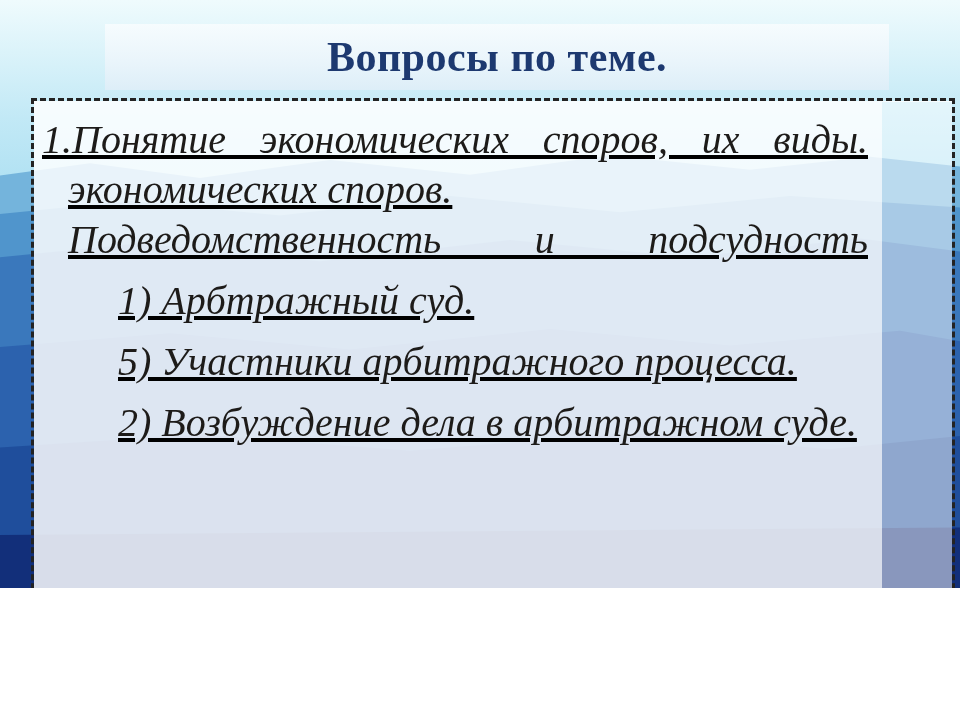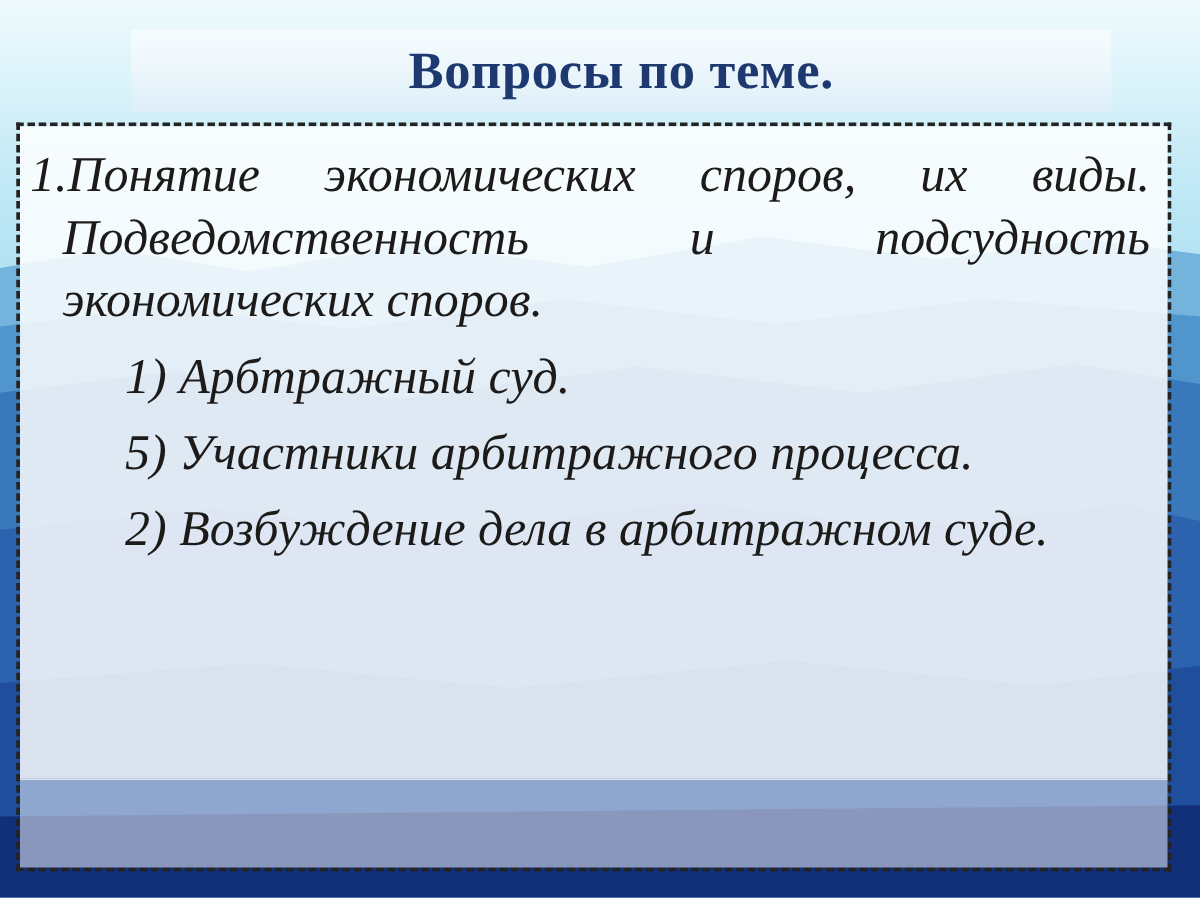--- a/index.html
+++ b/index.html
@@ -6,21 +6,21 @@
     margin: 0;
     padding: 0;
     width: 960px;
     height: 720px;
     overflow: hidden;
     font-family: "Liberation Serif", serif;
   }
   .slide {
     position: relative;
     width: 960px;
-    height: 718px;
+    height: 588px;
     overflow: hidden;
   }
   
   .bg {
     position: absolute;
     inset: 0;
     z-index: 0;
   }
   .bg svg { display: block; width: 100%; height: 100%; }
 
@@ -42,29 +42,30 @@
     font-family: "Liberation Serif", serif;
     font-weight: bold;
     font-size: 42px;
     color: #1d3970;
     letter-spacing: 0.5px;
   }
 
   
   .content-box {
     position: absolute;
-    left: 13px;
+    left: 31px;
     top: 98px;
     width: 924px;
     height: 599px;
     z-index: 1;
     border: 3px dashed #232323;
     box-sizing: border-box;
     display: flex;
-    flex-direction: column;
+    flex-direction: row;
+    text-decoration: underline;
   }
   .content-main {
     flex: 1 1 auto;
     background: rgba(255,255,255,0.84);
     padding: 14px 14px 4px 8px;
     overflow: hidden;
   }
   .content-footer {
     flex: 0 0 70px;
     background: rgba(255,255,255,0.5);
@@ -113,22 +114,22 @@
     </svg>
   </div>
 
   <div class="title-bar">
     <h1>Вопросы по теме.</h1>
   </div>
 
   <div class="content-box">
     <div class="content-main">
       <p class="line jf">1.Понятие экономических споров, их виды.</p>
+      <p class="line ind">экономических споров.</p>
       <p class="line jf ind">Подведомственность и подсудность</p>
-      <p class="line ind">экономических споров.</p>
       <p class="line sub">1) Арбтражный суд.</p>
       <p class="line sub">5) Участники арбитражного процесса.</p>
       <p class="line sub">2) Возбуждение дела в арбитражном суде.</p>
     </div>
     <div class="content-footer"></div>
   </div>
 
 </div>
 
 </body></html>

